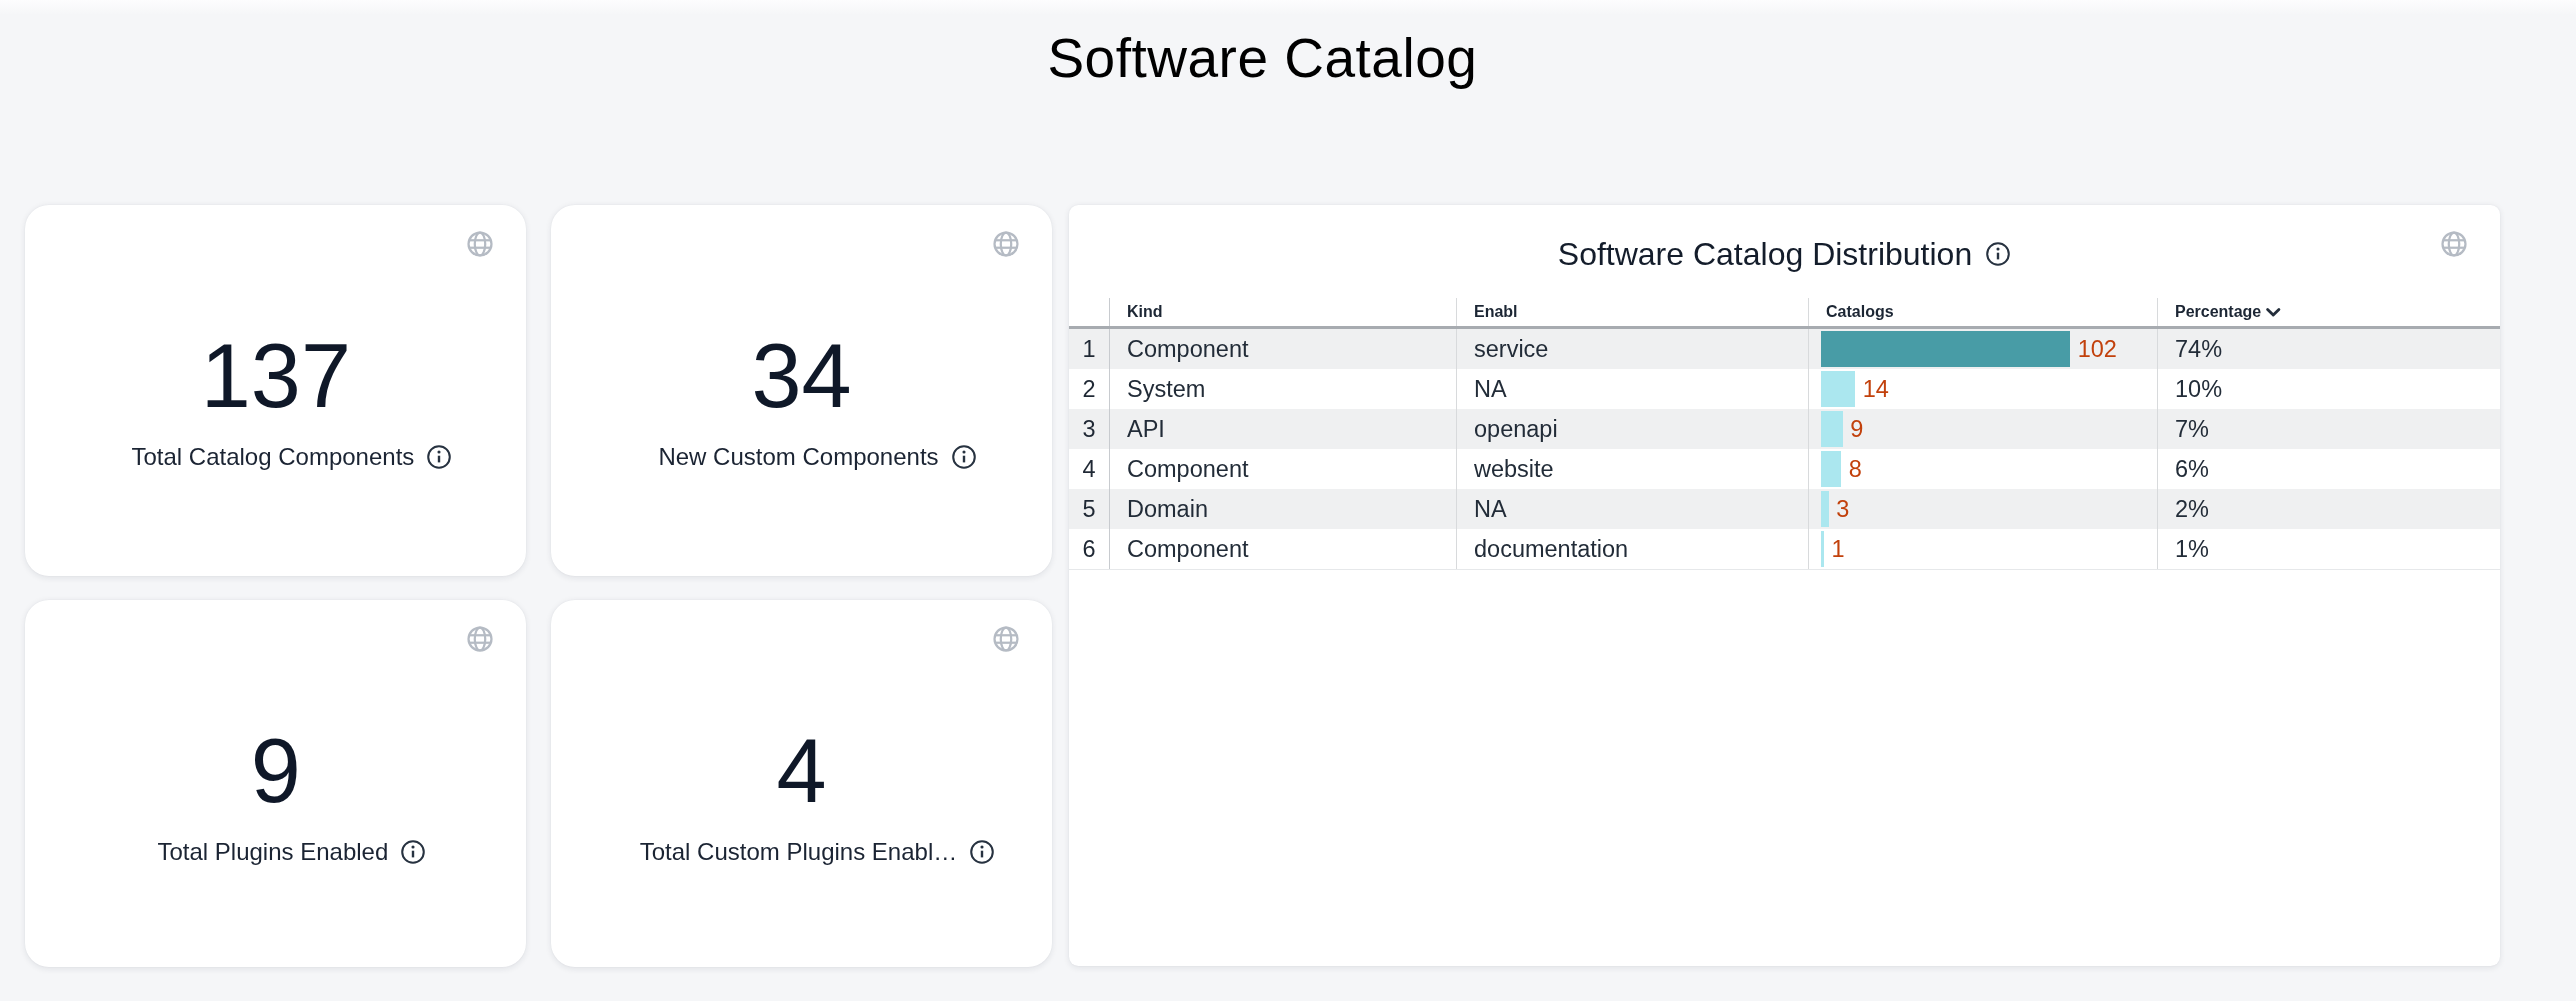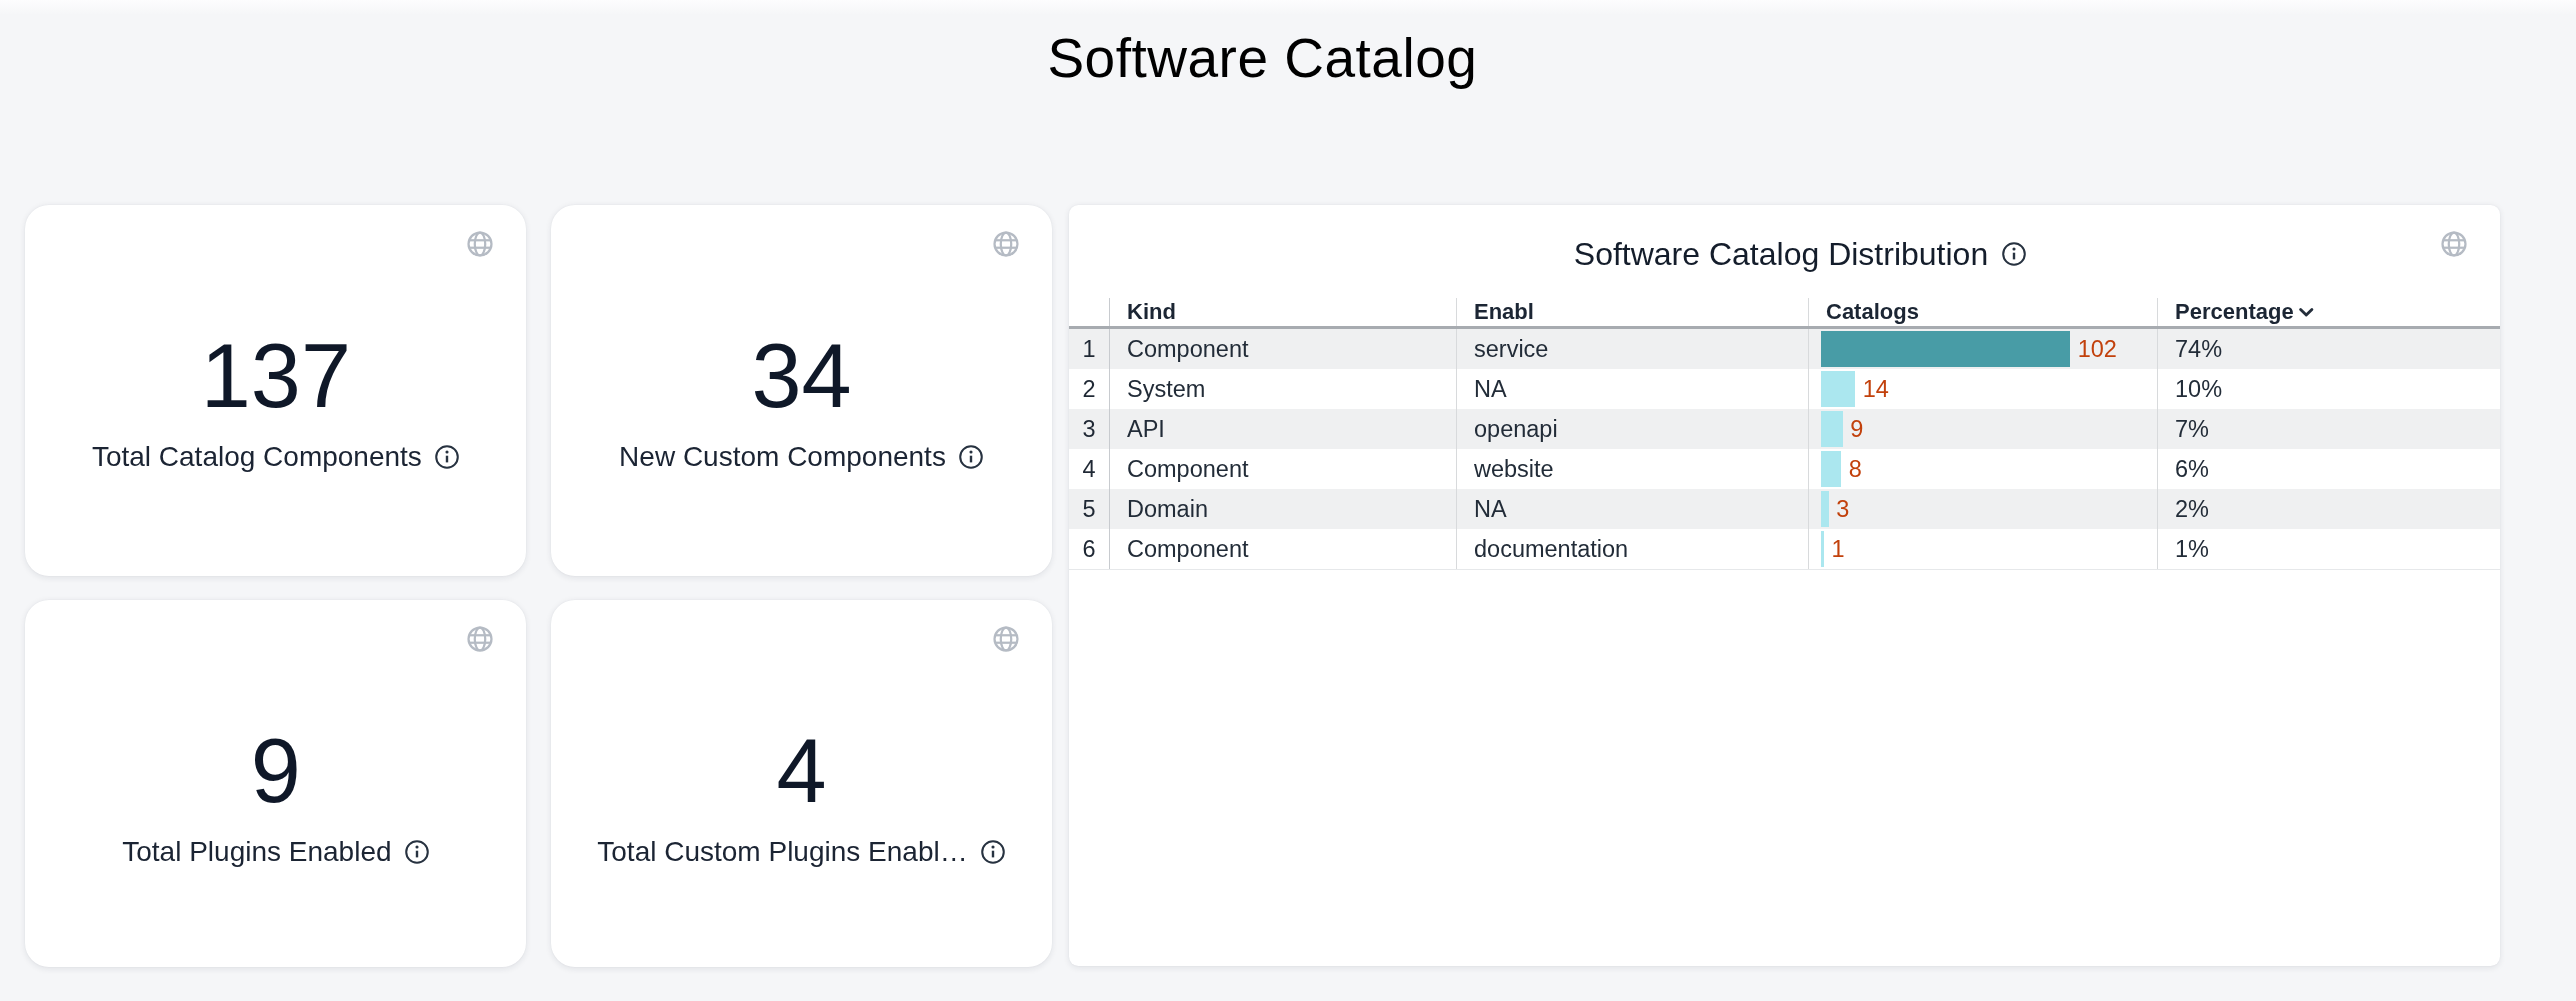--- a/index.html
+++ b/index.html
@@ -28,39 +28,39 @@
   #card-2{left:25.4px;top:600px;height:367px;}
   #card-3{left:551px;top:600px;height:367px;}
   .globe{position:absolute;top:24.5px;right:32px;width:28px;height:28px;cursor:pointer;}
   .stat-value{
     position:absolute;top:120px;left:0;width:100%;text-align:center;
     font-size:90px;line-height:103px;font-weight:400;color:#0f1828;
   }
   .stat-label-row{
     position:absolute;top:236px;left:0;width:100%;
     display:flex;justify-content:center;align-items:center;gap:12px;
-    font-size:28px;line-height:32px;color:#1b2433;white-space:nowrap;
+    font-size:24px;line-height:32px;color:#1b2433;white-space:nowrap;padding-left:16px;
   }
   .info-svg{width:26px;height:26px;flex:0 0 auto;cursor:pointer;}
 
   
   .table-card{left:1069px;top:205px;width:1431px;height:761px;}
   .dist-title-row{
     position:absolute;top:30px;left:0;width:100%;
     display:flex;justify-content:center;align-items:center;gap:13px;
-    font-size:32px;line-height:38px;color:#141d2b;margin-left:16px;
+    font-size:32px;line-height:38px;color:#141d2b;
   }
   .dtable{position:absolute;left:0;top:93px;width:1431px;}
   .thead,.trow{
     display:grid;grid-template-columns:40px 347px 352px 349px 342px;
     align-items:center;
   }
   .thead{
     height:28px;border-bottom:3.8px solid #a7abb0;
-    font-size:22px;font-weight:bold;color:#1c2634;
+    font-size:16px;font-weight:bold;color:#1c2634;
   }
   .thead .cell{height:100%;display:flex;align-items:center;}
   .trow{height:40px;font-size:23.5px;color:#222c38;}
   .trow:nth-child(even){background:#eff0f1;}
   .trow:last-child{border-bottom:1.9px solid #e6e8ea;}
   .cell{box-sizing:border-box;height:100%;display:flex;align-items:center;overflow:hidden;}
   .c-num{justify-content:center;color:#1f2834;}
   .c-kind{border-left:0.9px solid #c8cbcf;padding-left:17px;}
   .c-type,.c-cat,.c-pct{border-left:0.9px solid #d8dadc;padding-left:17px;}
   .c-cat.body{padding-left:0;}

